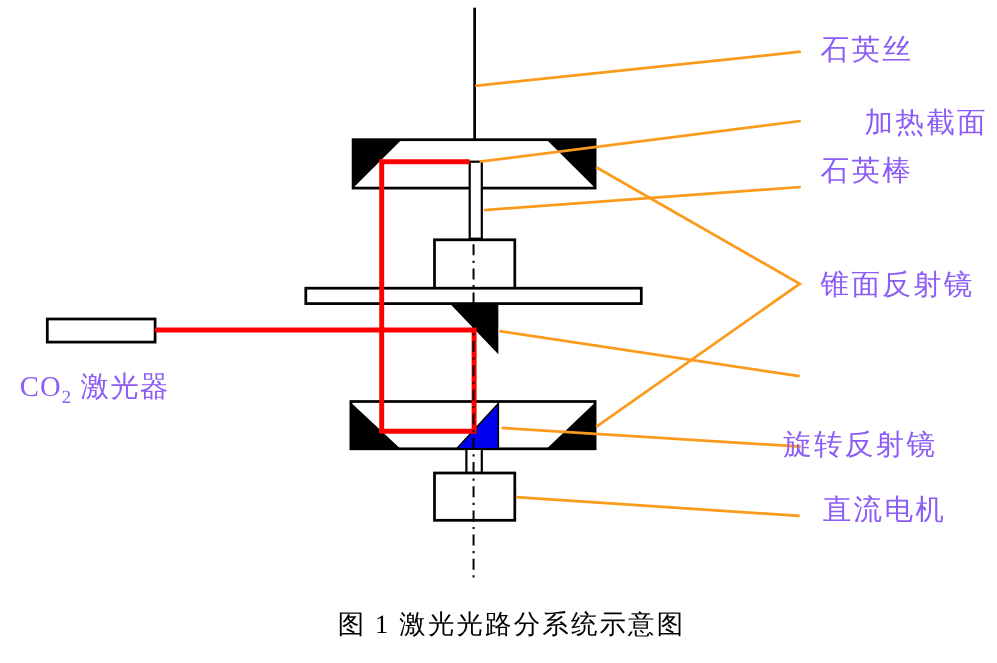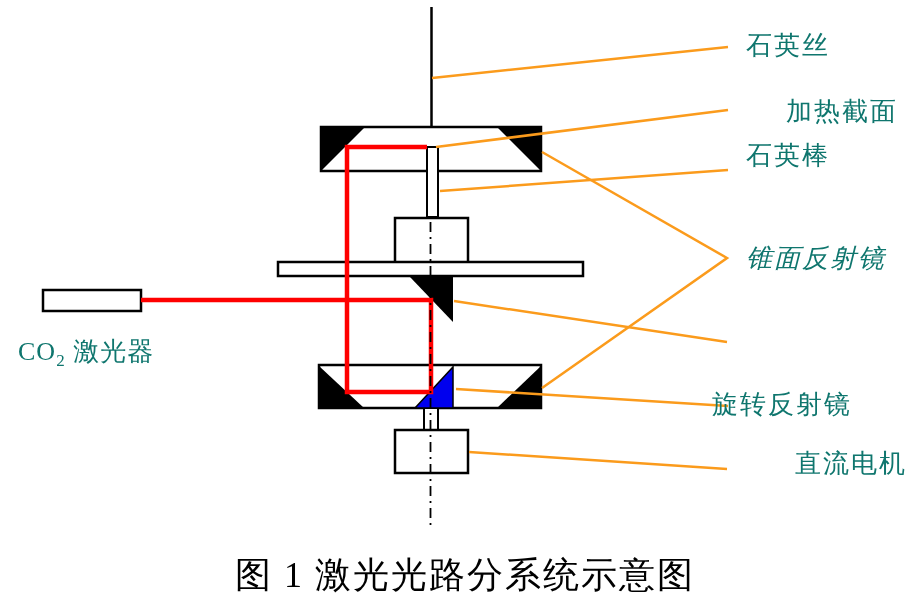--- a/index.html
+++ b/index.html
@@ -10,29 +10,29 @@
     background: #ffffff;
     font-family: "Liberation Serif", "DejaVu Serif", serif;
     overflow: hidden;
   }
   .diagram-svg { position: absolute; left: 0; top: 0; }
   .label {
     position: absolute;
     font-size: 26px;
     line-height: 32px;
     letter-spacing: 2px;
-    color: #0f766e;
+    color: #8b5cf6;
     white-space: nowrap;
   }
   .caption {
     position: absolute;
     top: 551px;
     left: 465px;
     transform: translateX(-50%);
-    font-size: 36px;
+    font-size: 24px;
     letter-spacing: 2px;
     color: #000;
     white-space: nowrap;
   }
   .laser-label { top: 336px; left: 18px; letter-spacing: 1px; }
   .laser-label sub { font-size: 17px; }
 </style>
 </head>
 <body>
 
@@ -79,22 +79,22 @@
       <polyline points="542,152 727,258 542,388"></polyline>
       <line x1="454" y1="301" x2="727" y2="342"></line>
       <line x1="456" y1="389" x2="728" y2="406"></line>
       <line x1="469" y1="452" x2="727" y2="469"></line>
     </g>
   </svg>
 
   <div class="label" style="top:30px;  left:746px;">石英丝</div>
   <div class="label" style="top:96px;  left:746px;margin-left:40px;">加热截面</div>
   <div class="label" style="top:140px; left:746px;">石英棒</div>
-  <div class="label" style="top:243px; left:746px;font-style:italic;">锥面反射镜</div>
+  <div class="label" style="top:243px; left:746px;">锥面反射镜</div>
   <div class="label" style="top:389px; left:712px;">旋转反射镜</div>
-  <div class="label" style="top:448px; left:748px;margin-left:47px;">直流电机</div>
+  <div class="label" style="top:448px; left:748px;">直流电机</div>
 
   <div class="label laser-label">
     <span>CO</span><sub>2</sub><span> 激光器</span>
   </div>
 
   <div class="caption">图 1 激光光路分系统示意图</div>
 </div>
 
 </body></html>

